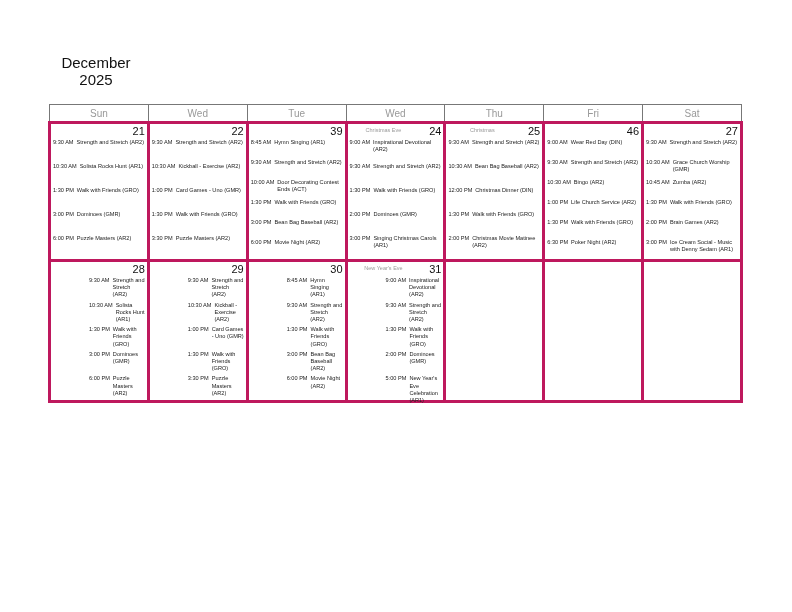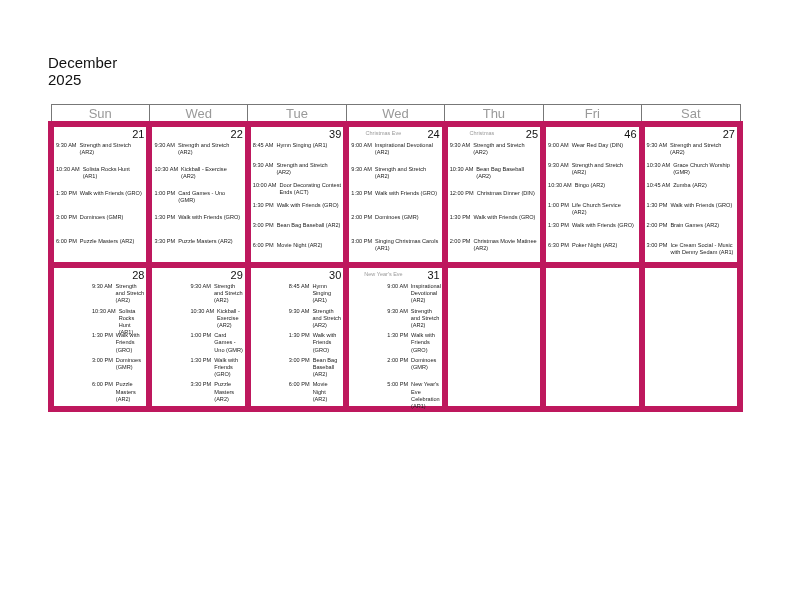--- a/index.html
+++ b/index.html
@@ -1,20 +1,20 @@
 <!DOCTYPE html>
 <html><head>
 <meta charset="utf-8">
 <style>
   html, body { margin:0; padding:0; background:#ffffff; }
   body { width:792px; height:612px; position:relative; overflow:hidden; font-family:"Liberation Sans", sans-serif; color:#222; }
-  .title { position:absolute; left:48px; top:54px; width:96px; text-align:left; font-size:15px; line-height:17px; color:#111; }
+  .title { position:absolute; left:48px; top:54px; width:96px; text-align:center; font-size:15px; line-height:17px; color:#111; }
   .cal { position:absolute; left:48px; top:104px; width:695px; border-collapse:collapse; table-layout:fixed; }
-  .cal th { border:1px solid #777; height:16px; font-weight:normal; font-size:13px; color:#999; text-align:center; padding:0; }
-  .cal td { border:6px solid #be185d; vertical-align:top; padding:0; position:relative; }
+  .cal th { border:1px solid #777; height:16px; font-weight:normal; font-size:10px; color:#999; text-align:center; padding:0; }
+  .cal td { border:3px solid #be185d; vertical-align:top; padding:0; position:relative; }
   .week1 td { height:135px; }
   .week2 td { height:138px;padding-left:36px; }
   .daynum { position:absolute; right:2px; top:1px; font-size:11px; color:#111; }
   .holiday { position:absolute; left:0; right:24px; top:3px; text-align:center; font-size:5.5px; color:#999; }
   .events { padding:15px 2px 0 2px; }
   .ev { display:flex; font-size:5.6px; line-height:7.2px; color:#222; }
   .ev .t { white-space:nowrap; margin-right:3px; }
   .ev .n { flex:1; }
 </style>
 </head>

